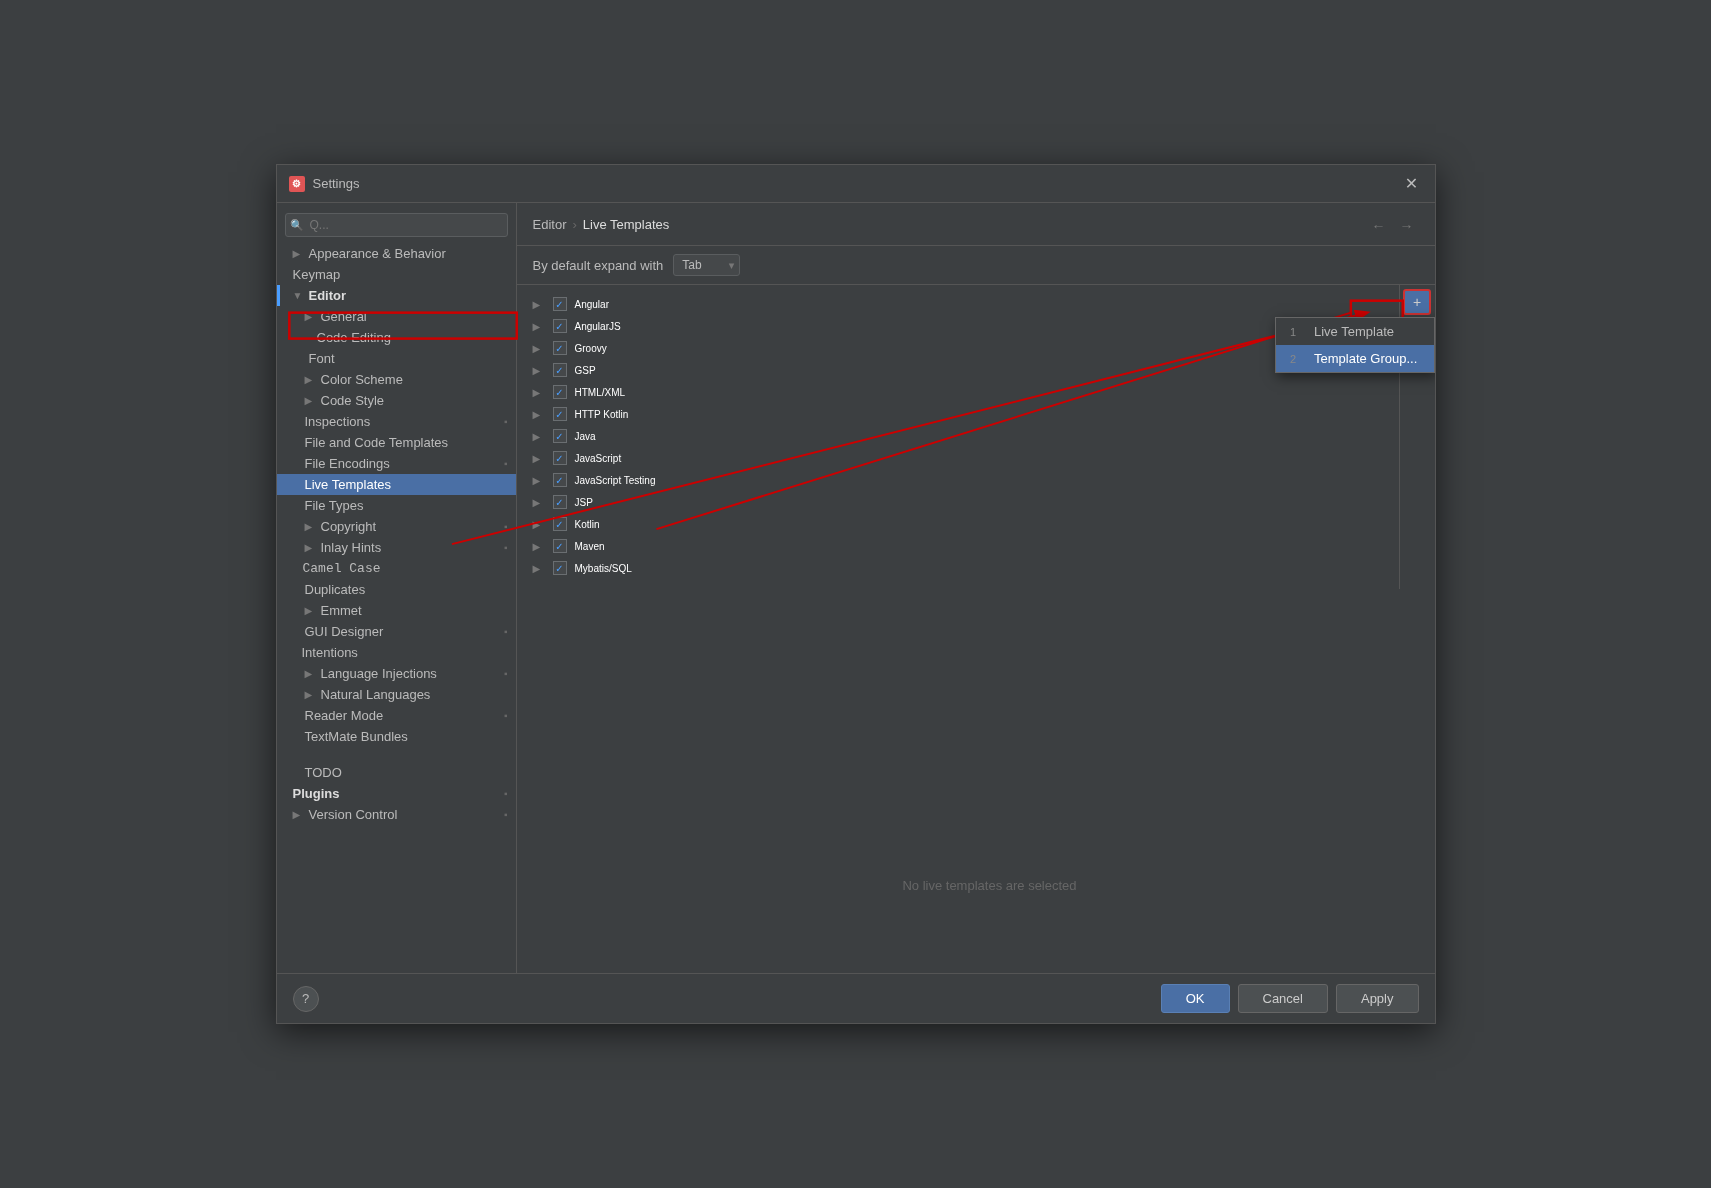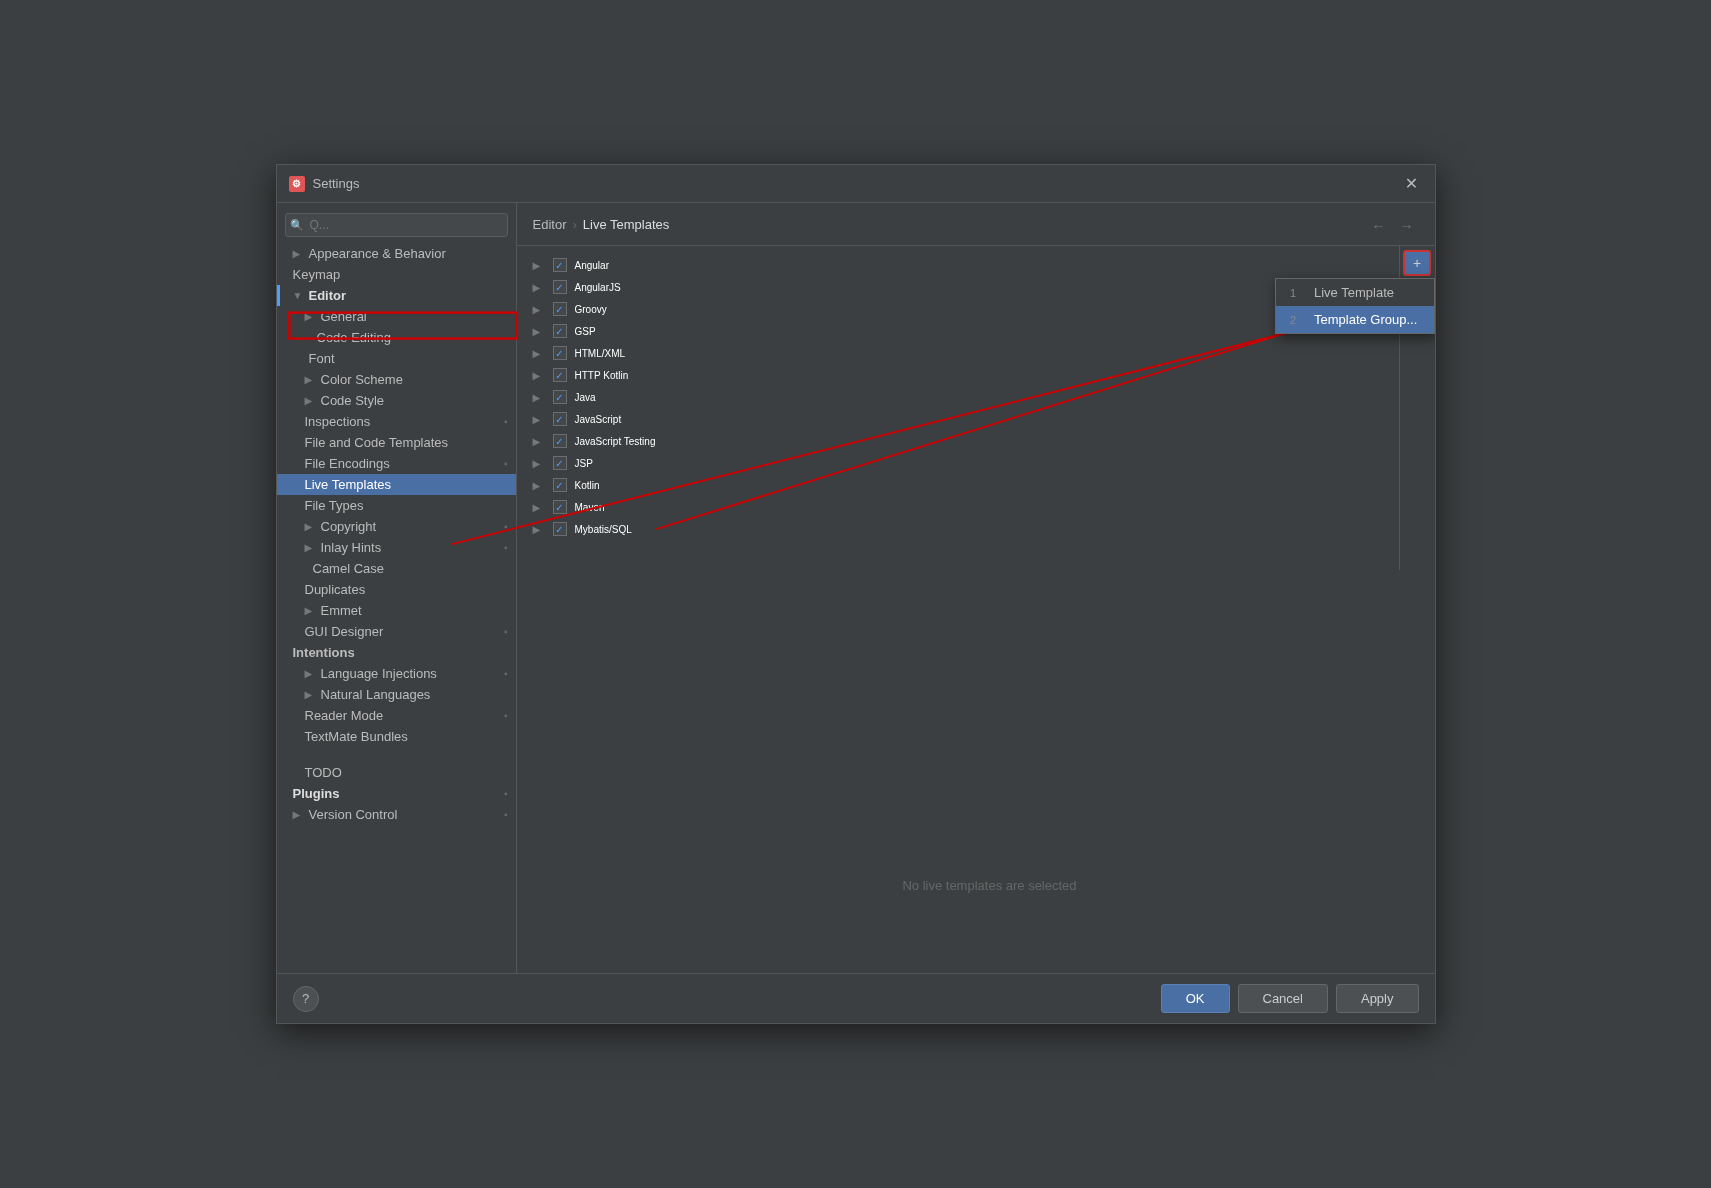--- a/index.html
+++ b/index.html
@@ -443,39 +443,39 @@
         <span>Copyright</span>
         <span class="has-icon-right">▪</span>
       </div>
 
       <div class="sidebar-item" style="padding-left:28px;">
         <span class="arrow">▶</span>
         <span>Inlay Hints</span>
         <span class="has-icon-right">▪</span>
       </div>
 
-      <div class="sidebar-item" style="padding-left:36px;">
+      <div class="sidebar-item" style="padding-left:26px;font-family:Liberation Mono, monospace;">
         <span>Camel Case</span>
       </div>
 
       <div class="sidebar-item" style="padding-left:28px;">
         <span>Duplicates</span>
       </div>
 
       <div class="sidebar-item" style="padding-left:28px;">
         <span class="arrow">▶</span>
         <span>Emmet</span>
       </div>
 
       <div class="sidebar-item" style="padding-left:28px;">
         <span>GUI Designer</span>
         <span class="has-icon-right">▪</span>
       </div>
 
-      <div class="sidebar-item" style="padding-left:16px;font-weight:bold;">
+      <div class="sidebar-item" style="padding-left:25px;">
         <span>Intentions</span>
       </div>
 
       <div class="sidebar-item" style="padding-left:28px;">
         <span class="arrow">▶</span>
         <span>Language Injections</span>
         <span class="has-icon-right">▪</span>
       </div>
 
       <div class="sidebar-item" style="padding-left:28px;">
@@ -515,20 +515,30 @@
           <span>Editor</span>
           <span class="breadcrumb-sep">›</span>
           <span class="breadcrumb-current">Live Templates</span>
         </div>
         <div class="nav-arrows">
           <button class="nav-arrow-btn">←</button>
           <button class="nav-arrow-btn">→</button>
         </div>
       </div>
 
+      <div class="content-toolbar">
+        <span class="toolbar-label">By default expand with</span>
+        <div class="select-wrap">
+          <select class="toolbar-select">
+            <option>Tab</option>
+            <option>Enter</option>
+            <option>Space</option>
+          </select>
+        </div>
+      </div>
 
       <div class="template-area">
         <div class="template-list">
 
           <div class="template-list-item">
             <span class="arrow">▶</span>
             <span class="check checked"></span>
             <span class="item-label">Angular</span>
           </div>
 

